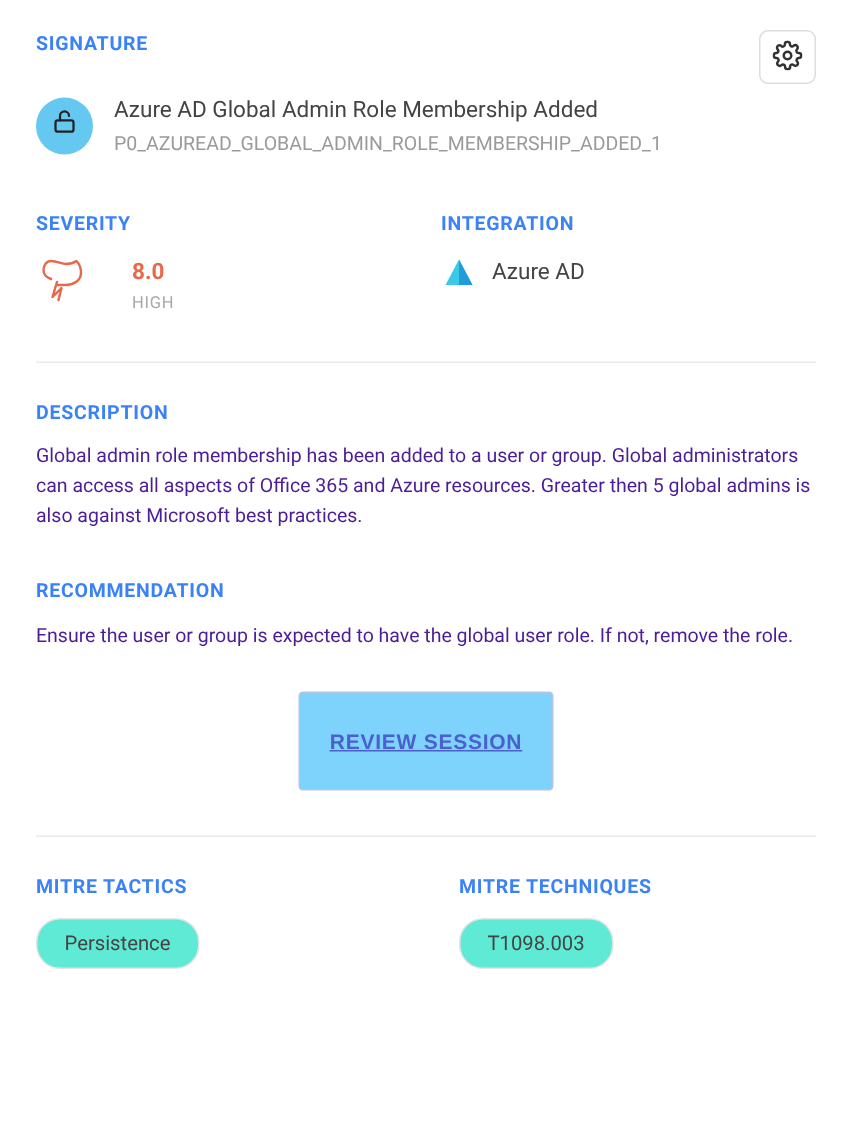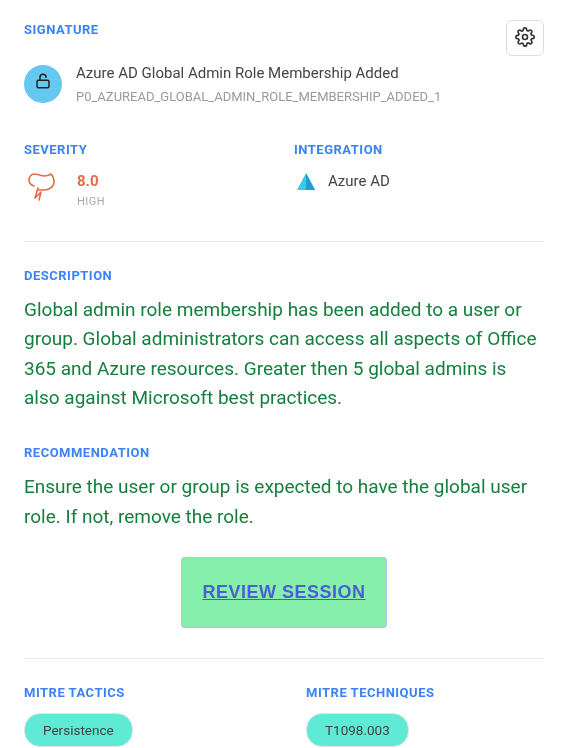--- a/index.html
+++ b/index.html
@@ -57,21 +57,21 @@
     .sig-id { color: #9a9a9a; font-size: 13px; }
     .two-col {
       display: flex;
       gap: 20px;
       margin-top: 34px;
     }
     .col { flex: 1; }
     .sev-row {
       display: flex;
       align-items: flex-start;
-      gap: 19px;
+      gap: 30px;
       margin-top: 2px;
     }
     .sev-icon {
       width: 34px;
       height: 32px;
       flex-shrink: 0;
     }
     .sev-score { color: #e8694a; font-weight: 700; font-size: 15px; }
     .sev-label { color: #a8a8a8; font-size: 11px; letter-spacing: 0.5px; margin-top: 2px; }
     .integration-row {
@@ -80,34 +80,34 @@
       gap: 10px;
       margin-top: 4px;
     }
     .azure-icon { width: 24px; height: 24px; flex-shrink: 0; }
     .integration-name { color: #444; font-size: 15px; }
     .rule {
       border: none;
       border-top: 1px solid #eaeaea;
       margin: 30px 0 24px;
     }
-    .body-text { color: #15803d; font-size: 19px; line-height: 1.55; }
+    .body-text { color: #4c1d95; font-size: 13px; line-height: 1.55; }
     .rec { margin-top: 30px; }
     .review-wrap { text-align: center; margin-top: 26px; }
     .review-btn {
       display: inline-block;
       border: 1px solid #b8c3e8;
       border-radius: 3px;
       padding: 24px 20px;
       color: #4a5fd0;
       font-weight: 700;
-      font-size: 18px;
+      font-size: 14px;
       letter-spacing: 0.5px;
       text-decoration: underline;
-      background: #86efac;
+      background: #7dd3fc;
       cursor: pointer;
     }
     .mitre-row {
       display: flex;
       gap: 20px;
       margin-top: 4px;
     }
     .tag {
       display: inline-block;
       border: 1px solid #e3e3e3;

